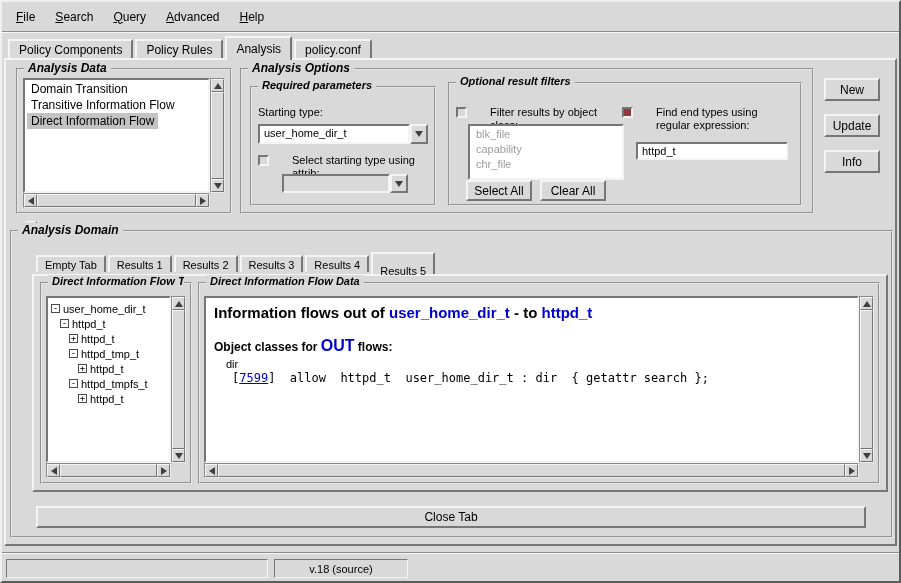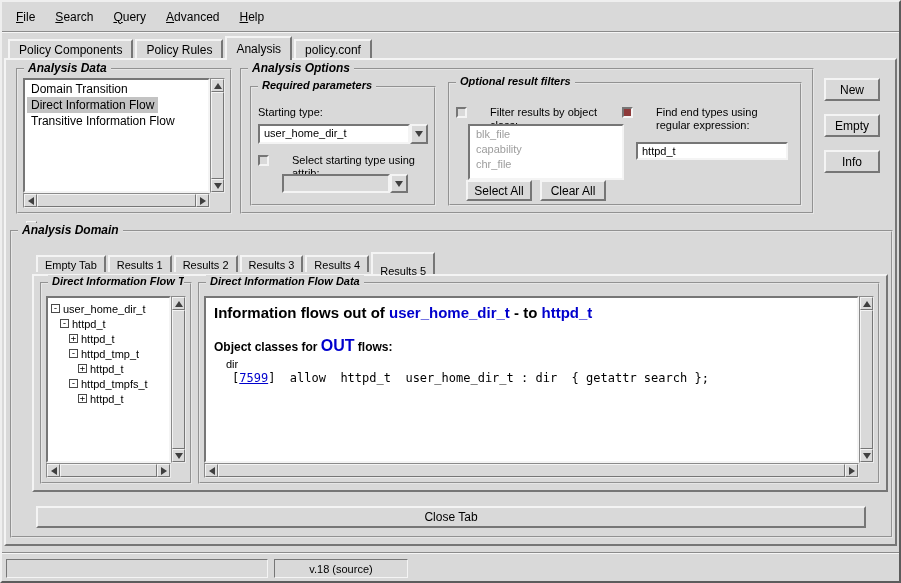--- a/index.html
+++ b/index.html
@@ -125,22 +125,22 @@
     <div class="tab">policy.conf</div>
   </div>
 
   <div id="main-frame">
 
     <div class="groupbox" style="left:10px; top:8px; width:216px; height:146px;">
       <span class="gb-label">Analysis Data</span>
       <div class="scrollpane" style="left:5px; top:8px; width:202px; height:130px;">
         <div class="canvas listbox">
           <div class="li">Domain Transition</div>
+          <div class="li">Transitive Information Flow</div>
           <div class="li selected">Direct Information Flow</div>
-          <div class="li">Transitive Information Flow</div>
         </div>
         <div class="sb sb-v">
           <div class="sb-btn">
               <div class="tri tri-up"></div>
             </div>
           <div class="sb-trough">
               <div class="sb-thumb"></div>
             </div>
           <div class="sb-btn">
               <div class="tri tri-down"></div>
@@ -202,21 +202,21 @@
 
         <div class="check-row" style="left:172px; top:22px; width:172px;">
           <span class="check-ind on"></span>
           <span>Find end types using regular expression:</span>
         </div>
         <input class="field" style="left: 186px; top: 58px; width: 152px; height: 18px;" value="httpd_t">
       </div>
     </div>
 
     <div class="btn" style="left:818px; top:18px; width:56px; height:23px;">New</div>
-    <div class="btn" style="left:818px; top:54px; width:56px; height:23px;">Empty</div>
+    <div class="btn" style="left:818px; top:54px; width:56px; height:23px;">Update</div>
     <div class="btn" style="left:818px; top:90px; width:56px; height:23px;">Info</div>
 
     <div class="sash" style="left:20px; top:161px; width:11px; height:7px;"></div>
 
     <div class="groupbox" style="left:4px; top:170px; width:883px; height:308px;">
       <span class="gb-label">Analysis Domain</span>
 
       <div class="tabbar small" style="left:24px; top:20px; height:22px;">
         <div class="tab">Empty Tab</div>
         <div class="tab">Results 1</div>

